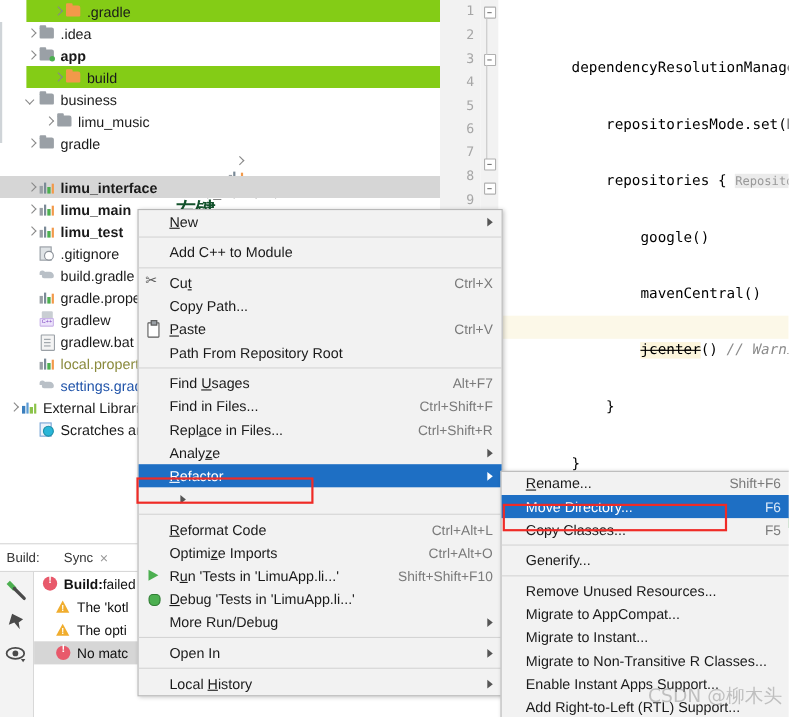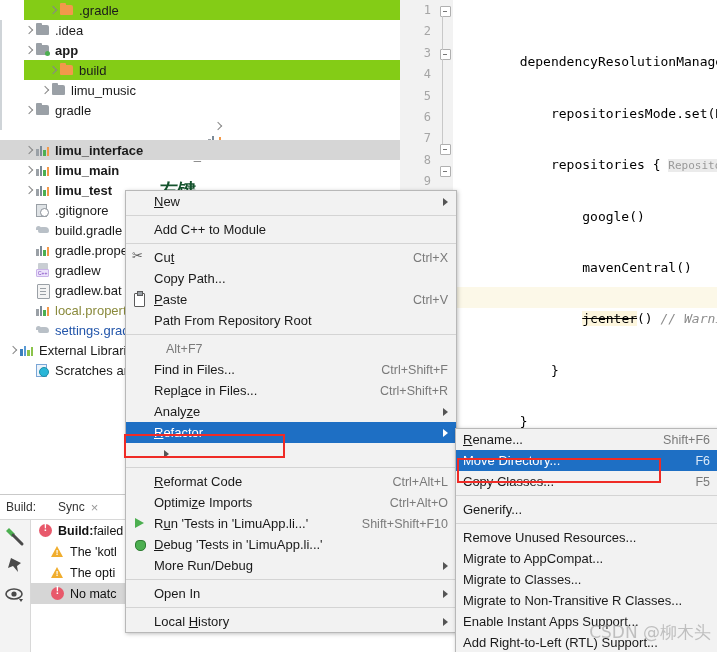--- a/index.html
+++ b/index.html
@@ -383,21 +383,21 @@
     position:absolute;
     left:455px; top:428px;
     width:262px;
     background:#f2f2f2;
     border:1px solid #b8b8b8;
     box-shadow: 1px 1px 4px rgba(0,0,0,0.25);
     font-size:13px;
     color:#1a1a1a;
     z-index: 21;
   }
-  #submenu .mi { padding-left:7px; }
+  #submenu .mi { padding-left:22px; }
 
   
   .redbox {
     position:absolute;
     border:2.5px solid #ef2b26;
     pointer-events:none;
     z-index: 30;
   }
   
   #watermark {
@@ -440,20 +440,27 @@
             <span class="ic-folder mod"></span>
           </span>
           <span class="tname bold">app</span>
         </div>
         <div class="tree-row hl-yellow" style="padding-left: 22px;">
           <span class="arrow right"></span>
           <span class="ticon">
             <span class="ic-folder orange"></span>
           </span>
           <span class="tname ">build</span>
+        </div>
+        <div class="tree-row " style="padding-left: 22px;">
+          <span class="arrow down"></span>
+          <span class="ticon">
+            <span class="ic-folder"></span>
+          </span>
+          <span class="tname ">business</span>
         </div>
         <div class="tree-row " style="padding-left: 38px;">
           <span class="arrow right"></span>
           <span class="ticon">
             <span class="ic-folder"></span>
           </span>
           <span class="tname ">limu_music</span>
         </div>
         <div class="tree-row " style="padding-left: 22px; align-items: center;">
           <span class="arrow right"></span>
@@ -729,20 +736,21 @@
       <div class="mi">
         <span class="mic ic-paste"></span>
         <span class="label"><u class="mn">P</u>aste</span>
         <span class="short">Ctrl+V</span>
       </div>
       <div class="mi">
         <span class="label">Path From Repository Root</span>
       </div>
       <div class="msep"></div>
       <div class="mi">
+        <span class="label">Find <u class="mn">U</u>sages</span>
         <span class="short">Alt+F7</span>
       </div>
       <div class="mi">
         <span class="label">Find in Files...</span>
         <span class="short">Ctrl+Shift+F</span>
       </div>
       <div class="mi">
         <span class="label">Repl<u class="mn">a</u>ce in Files...</span>
         <span class="short">Ctrl+Shift+R</span>
       </div>
@@ -809,21 +817,21 @@
         <span class="label">Generify...</span>
       </div>
       <div class="msep"></div>
       <div class="mi">
         <span class="label">Remove Unused Resources...</span>
       </div>
       <div class="mi">
         <span class="label">Migrate to AppCompat...</span>
       </div>
       <div class="mi">
-        <span class="label">Migrate to Classes...</span>
+        <span class="label">Migrate to Instant...</span>
       </div>
       <div class="mi">
         <span class="label">Migrate to Non-Transitive R Classes...</span>
       </div>
       <div class="mi">
         <span class="label">Enable Instant Apps Support...</span>
       </div>
       <div class="mi">
         <span class="label">Add Right-to-Left (RTL) Support...</span>
       </div>

